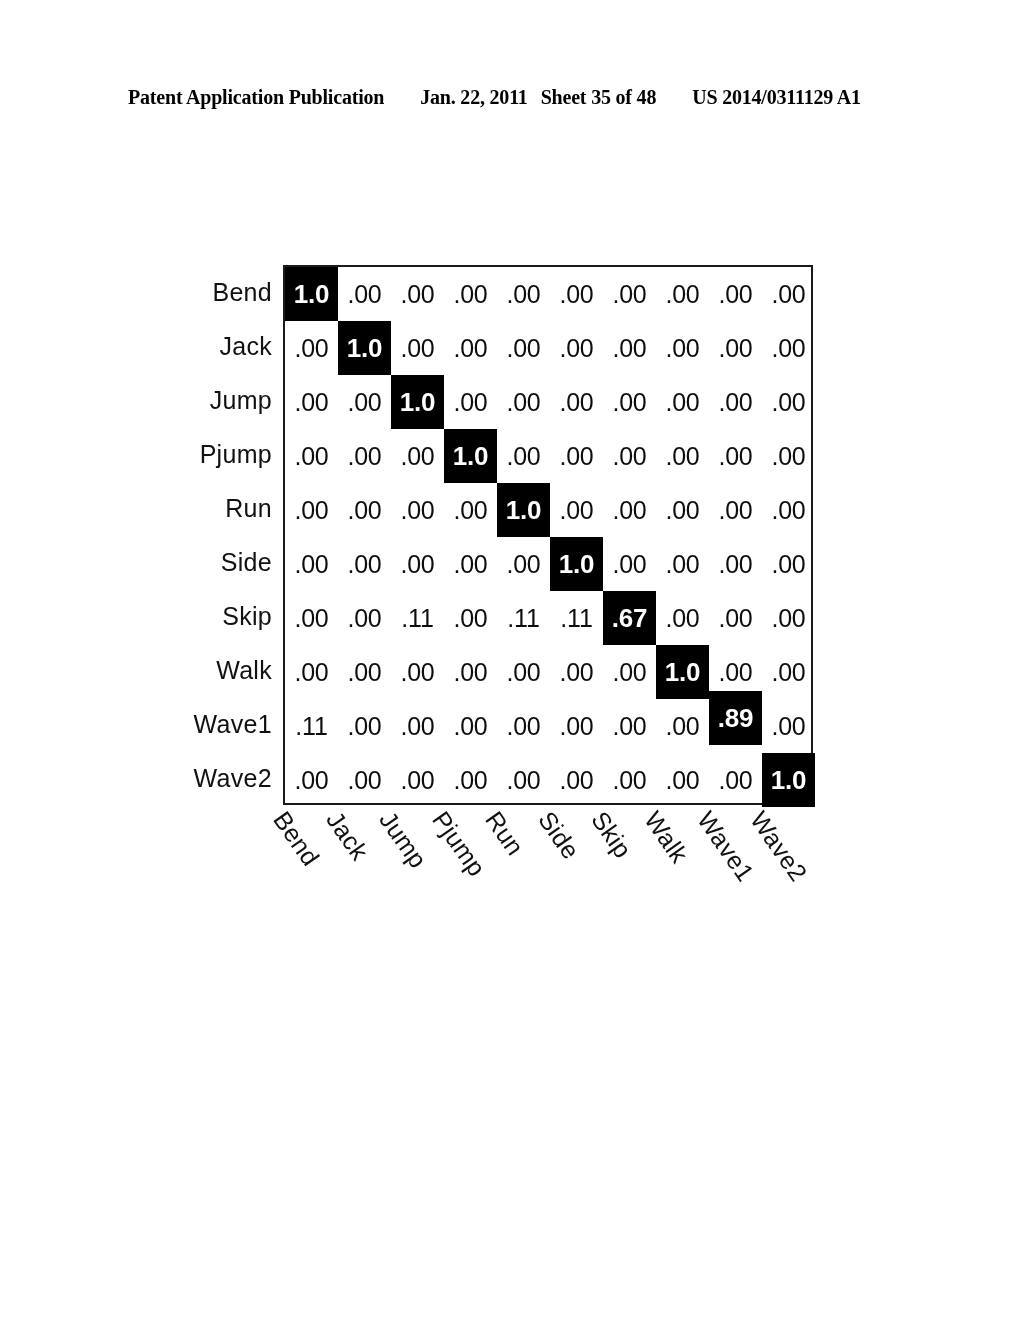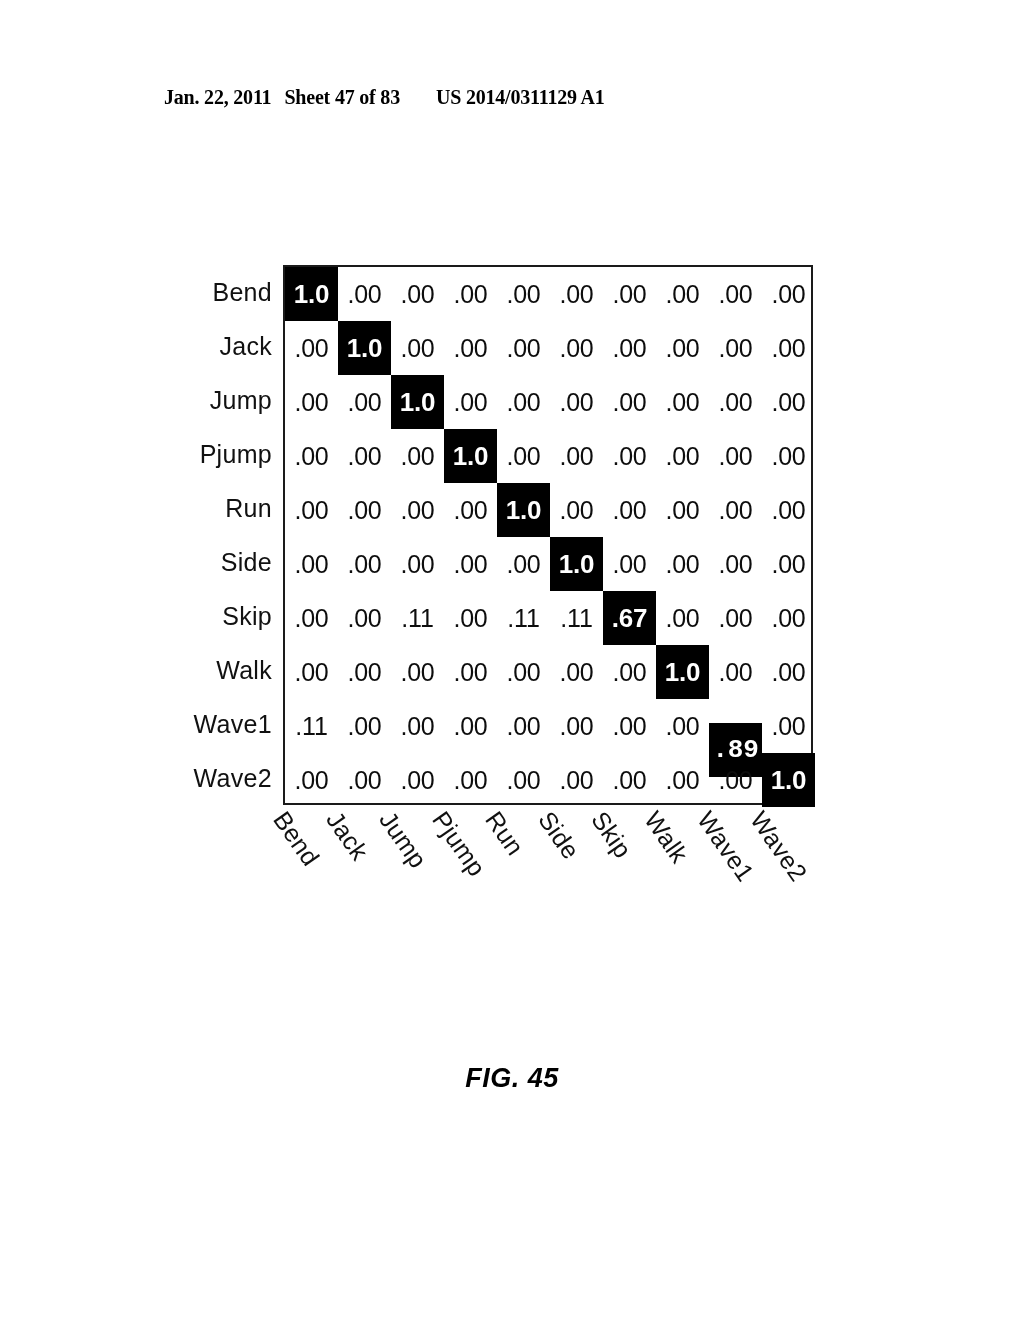--- a/index.html
+++ b/index.html
@@ -133,22 +133,23 @@
     font-weight: bold;
     font-style: italic;
     letter-spacing: 0.5px;
     color: #000000;
   }
 </style>
 </head>
 <body>
 
 <div class="page-header">
+  <span class="hdr-pub">Patent Application Publication</span>
   <span class="hdr-date">Jan. 22, 2011</span>
-  <span class="hdr-sheet">Sheet 47 of 83</span>
+  <span class="hdr-sheet">Sheet 35 of 48</span>
   <span class="hdr-pubno">US 2014/0311129 A1</span>
 </div>
 
 <div class="figure">
 
   <div class="row-labels" id="row-labels">
       <div class="row-label" style="top: 0px;">Bend</div>
       <div class="row-label" style="top: 54px;">Jack</div>
       <div class="row-label" style="top: 108px;">Jump</div>
       <div class="row-label" style="top: 162px;">Pjump</div>
@@ -243,21 +244,21 @@
         <div class="cell" style="left: 424px; top: 378px;">.00</div>
         <div class="cell" style="left: 477px; top: 378px;">.00</div>
         <div class="cell" style="left: 0px; top: 432px;">.11</div>
         <div class="cell" style="left: 53px; top: 432px;">.00</div>
         <div class="cell" style="left: 106px; top: 432px;">.00</div>
         <div class="cell" style="left: 159px; top: 432px;">.00</div>
         <div class="cell" style="left: 212px; top: 432px;">.00</div>
         <div class="cell" style="left: 265px; top: 432px;">.00</div>
         <div class="cell" style="left: 318px; top: 432px;">.00</div>
         <div class="cell" style="left: 371px; top: 432px;">.00</div>
-        <div class="cell hi" style="left: 424px; top: 456px; font-family: Liberation Mono, monospace;">.89</div>
+        <div class="cell hi" style="left: 424px; top: 424px;">.89</div>
         <div class="cell" style="left: 477px; top: 432px;">.00</div>
         <div class="cell" style="left: 0px; top: 486px;">.00</div>
         <div class="cell" style="left: 53px; top: 486px;">.00</div>
         <div class="cell" style="left: 106px; top: 486px;">.00</div>
         <div class="cell" style="left: 159px; top: 486px;">.00</div>
         <div class="cell" style="left: 212px; top: 486px;">.00</div>
         <div class="cell" style="left: 265px; top: 486px;">.00</div>
         <div class="cell" style="left: 318px; top: 486px;">.00</div>
         <div class="cell" style="left: 371px; top: 486px;">.00</div>
         <div class="cell" style="left: 424px; top: 486px;">.00</div>
@@ -271,14 +272,13 @@
       <div class="col-label" style="left: 114px;">Jump</div>
       <div class="col-label" style="left: 167px;">Pjump</div>
       <div class="col-label" style="left: 220px;">Run</div>
       <div class="col-label" style="left: 273px;">Side</div>
       <div class="col-label" style="left: 326px;">Skip</div>
       <div class="col-label" style="left: 379px;">Walk</div>
       <div class="col-label" style="left: 432px;">Wave1</div>
       <div class="col-label" style="left: 485px;">Wave2</div>
     </div>
 
-  <div class="fig-caption">FIG. 45</div>
 </div>
 
 </body></html>

